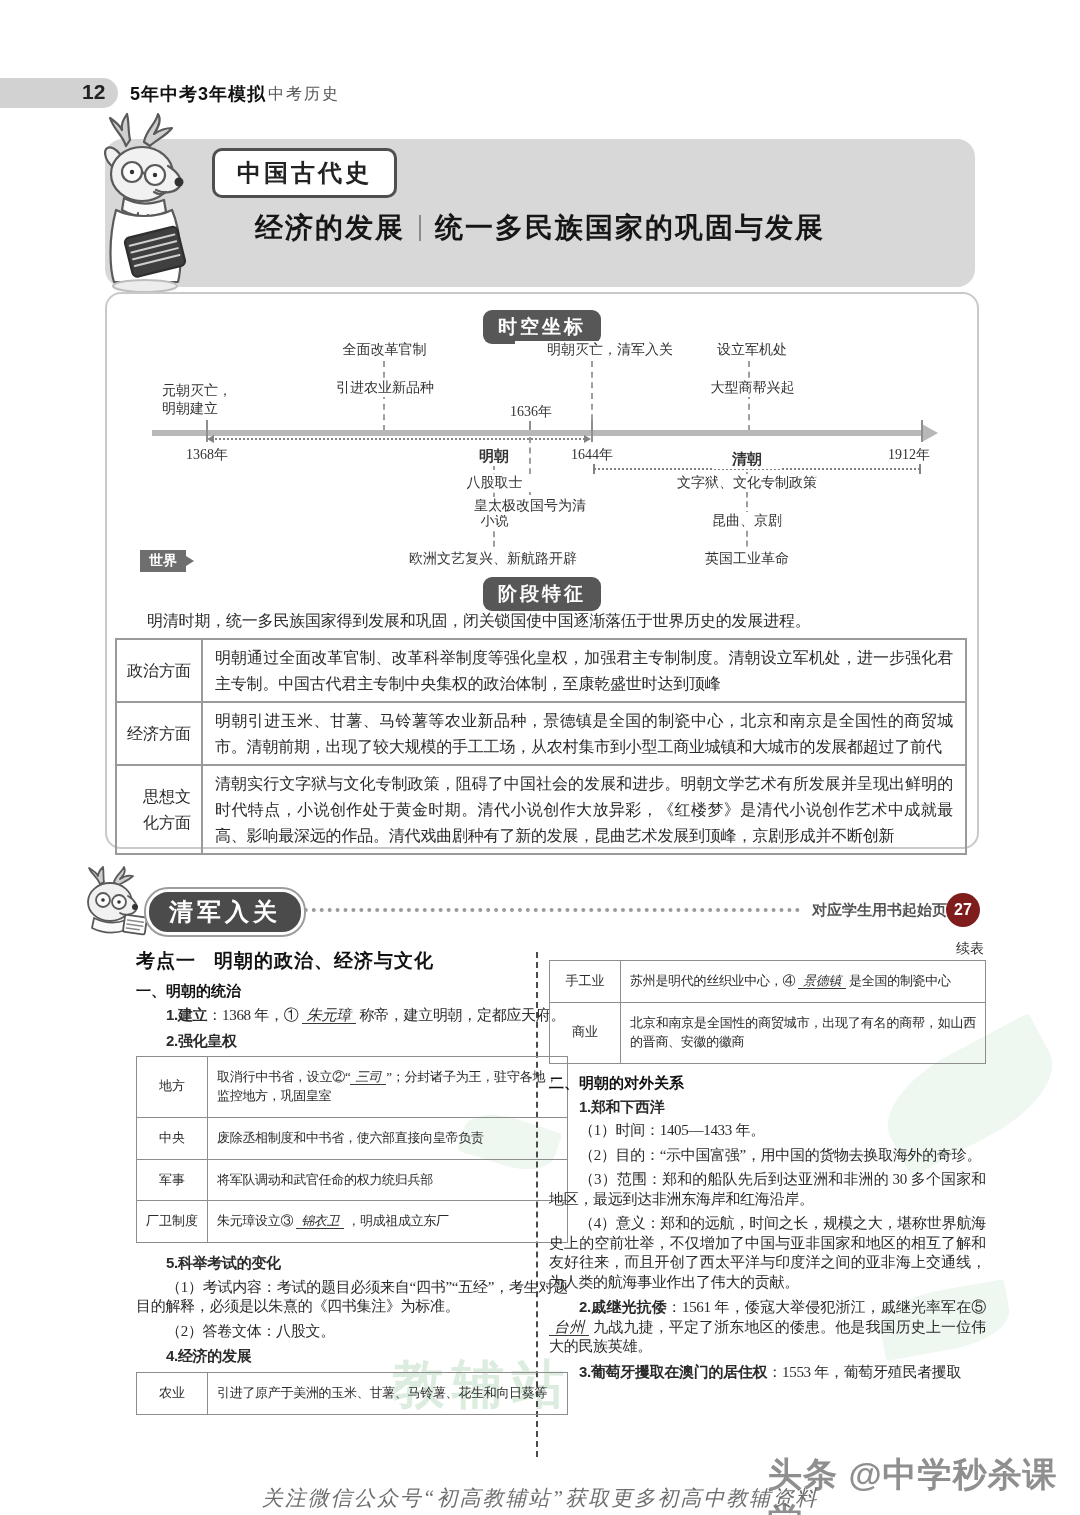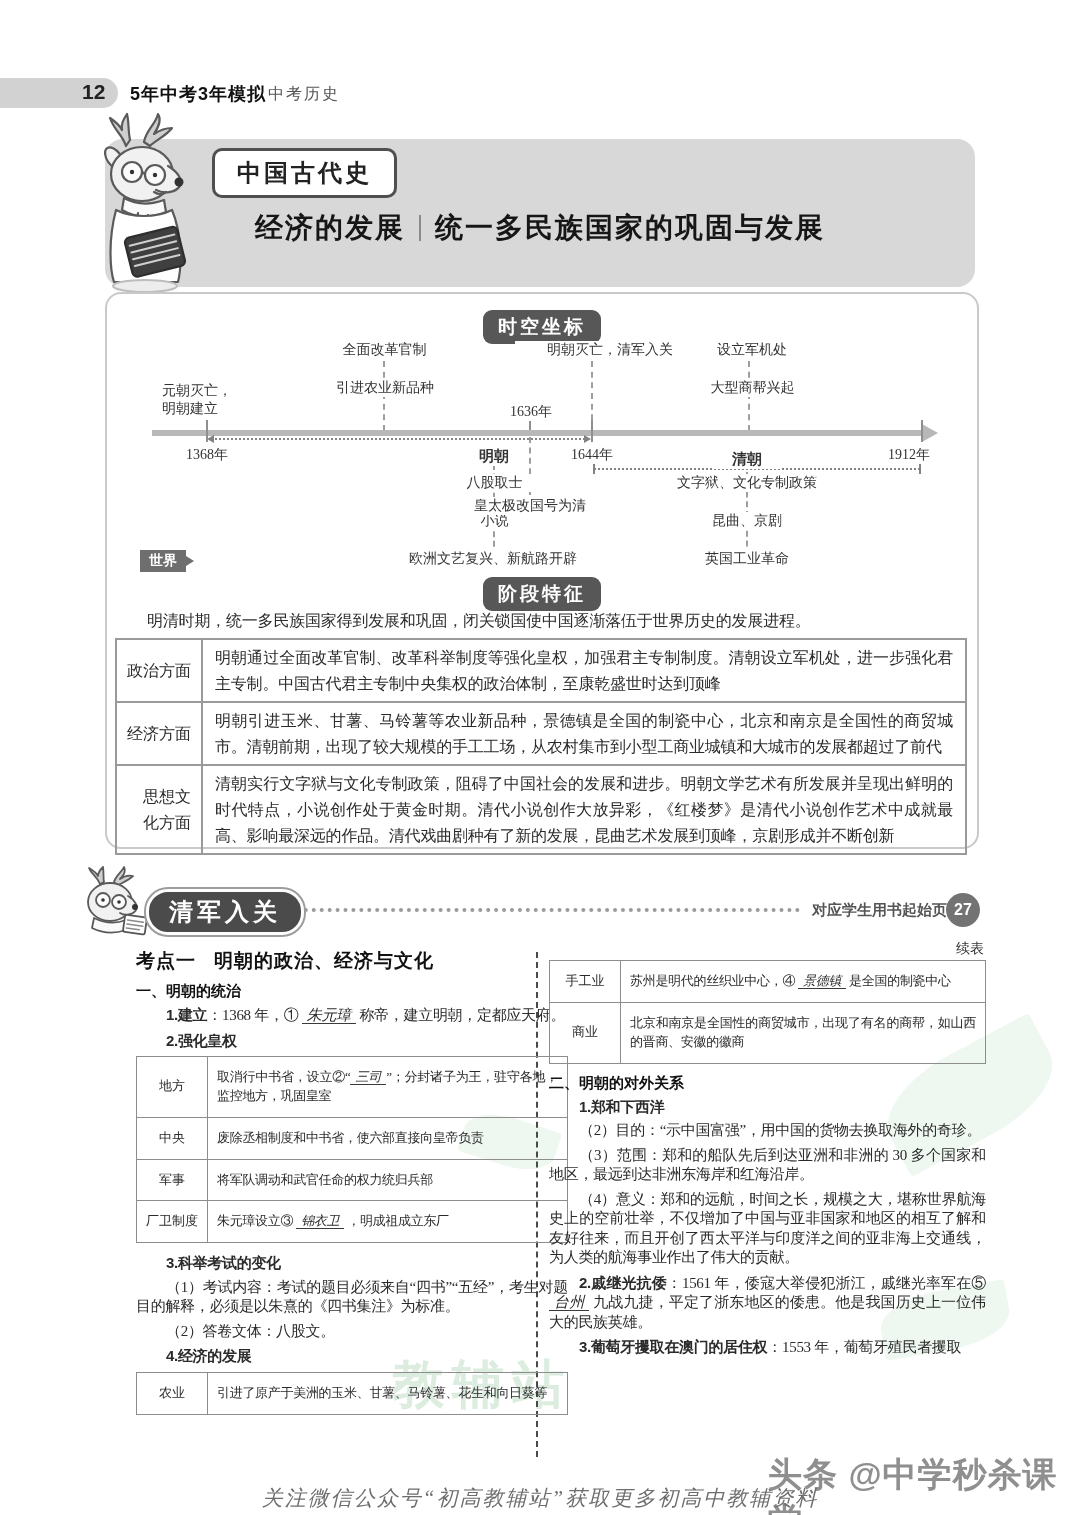--- a/index.html
+++ b/index.html
@@ -57,21 +57,21 @@
         text-align:justify;letter-spacing:-0.2px;}
   .stage-table td.lbl{width:64px;text-align:right;padding:5px 10px;white-space:pre-line;letter-spacing:0;border-radius:31px;}
 
   
   .know-badge{position:absolute;left:146px;top:889px;background:#4b4b4b;color:#fff;border:3px solid #fff;
         box-shadow:0 0 0 2px #9c9c9c;border-radius:22px;padding:4px 20px;font-size:24px;font-weight:bold;
         letter-spacing:4px;font-family:"Liberation Sans","DejaVu Sans",sans-serif;z-index:4;}
   .leader{position:absolute;left:288px;top:908px;width:512px;border-top:4px dotted #9a9a9a;}
   .ref-label{position:absolute;left:812px;top:901px;font-size:15px;font-weight:bold;color:#555;
         font-family:"Liberation Sans","DejaVu Sans",sans-serif;}
-  .ref-circle{position:absolute;left:946px;top:893px;width:34px;height:34px;border-radius:50%;background:#737373;
+  .ref-circle{position:absolute;left:946px;top:893px;width:34px;height:34px;border-radius:50%;background:#7f1d1d;
         color:#fff;font-size:16px;font-weight:bold;display:flex;align-items:center;justify-content:center;
         font-family:"Liberation Sans","DejaVu Sans",sans-serif;}
 
   
   .col{position:absolute;z-index:2;}
   .col-left{left:88px;top:948px;width:432px;margin-left:48px;}
   .col-right{left:549px;top:940px;width:437px;}
   .divider{position:absolute;left:536px;top:952px;height:505px;border-left:2px dashed #4a4a4a;z-index:1;}
   .kaodian{font-size:19px;font-weight:bold;color:#111;letter-spacing:1px;margin:0 0 8px 0;}
   .kaodian .kd-t{margin-left:18px;}
@@ -256,21 +256,21 @@
       <tr>
         <td class="lbl">军事</td>
         <td>将军队调动和武官任命的权力统归兵部</td>
       </tr>
       <tr>
         <td class="lbl">厂卫制度</td>
         <td><span>朱元璋设立③ </span><span class="blank">锦衣卫</span><span> ，明成祖成立东厂</span></td>
       </tr>
     </tbody>
       </table>
-    <p class="ind sub">3.科举考试的变化</p>
+    <p class="ind sub">5.科举考试的变化</p>
     <p class="ind">（1）考试内容：考试的题目必须来自“四书”“五经”，考生对题目的解释，必须是以朱熹的《四书集注》为标准。</p>
     <p class="ind">（2）答卷文体：八股文。</p>
     <p class="ind sub">4.经济的发展</p>
     <table class="ktable">
       <tbody>
           <tr>
         <td class="lbl">农业</td>
         <td>引进了原产于美洲的玉米、甘薯、马铃薯、花生和向日葵等</td>
       </tr>
     </tbody>
@@ -286,20 +286,21 @@
         <td><span>苏州是明代的丝织业中心，④ </span><span class="blank">景德镇</span><span> 是全国的制瓷中心</span></td>
       </tr>
       <tr>
         <td class="lbl">商业</td>
         <td>北京和南京是全国性的商贸城市，出现了有名的商帮，如山西的晋商、安徽的徽商</td>
       </tr>
     </tbody>
       </table>
     <div class="sec sans">二、明朝的对外关系</div>
     <p class="ind sub">1.郑和下西洋</p>
+    <p class="ind">（1）时间：1405—1433 年。</p>
     <p class="ind">（2）目的：“示中国富强”，用中国的货物去换取海外的奇珍。</p>
     <p class="ind">（3）范围：郑和的船队先后到达亚洲和非洲的 30 多个国家和地区，最远到达非洲东海岸和红海沿岸。</p>
     <p class="ind">（4）意义：郑和的远航，时间之长，规模之大，堪称世界航海史上的空前壮举，不仅增加了中国与亚非国家和地区的相互了解和友好往来，而且开创了西太平洋与印度洋之间的亚非海上交通线，为人类的航海事业作出了伟大的贡献。</p>
     <p class="ind"><span class="sub">2.戚继光抗倭</span><span>：1561 年，倭寇大举侵犯浙江，戚继光率军在⑤ </span><span class="blank">台州</span><span> 九战九捷，平定了浙东地区的倭患。他是我国历史上一位伟大的民族英雄。</span></p>
     <p class="ind"><span class="sub">3.葡萄牙攫取在澳门的居住权</span><span>：1553 年，葡萄牙殖民者攫取</span></p>
   </div>
 
   <div class="wm-toutiao">头条 @中学秒杀课堂</div>
   <div class="wm-bottom">关注微信公众号“初高教辅站”获取更多初高中教辅资料</div>
 

